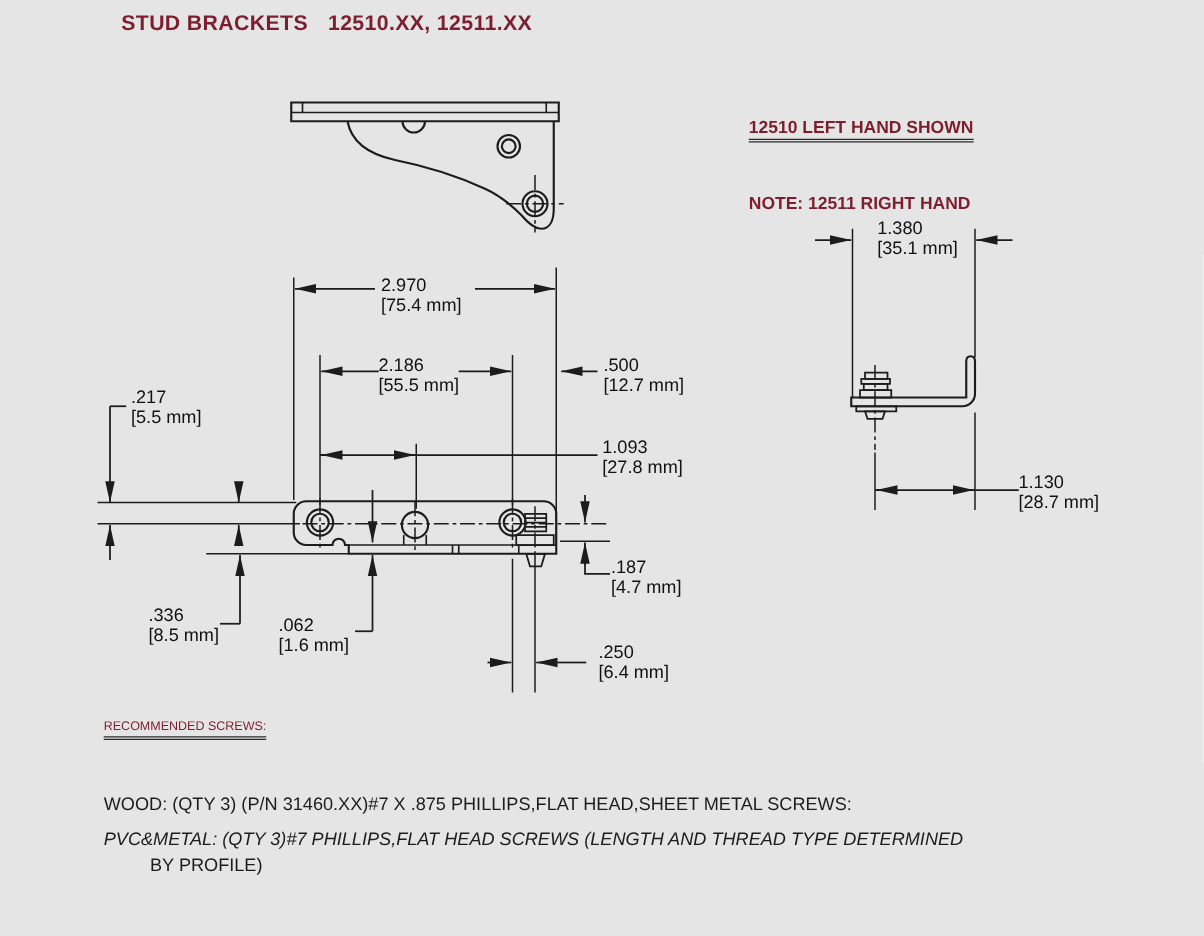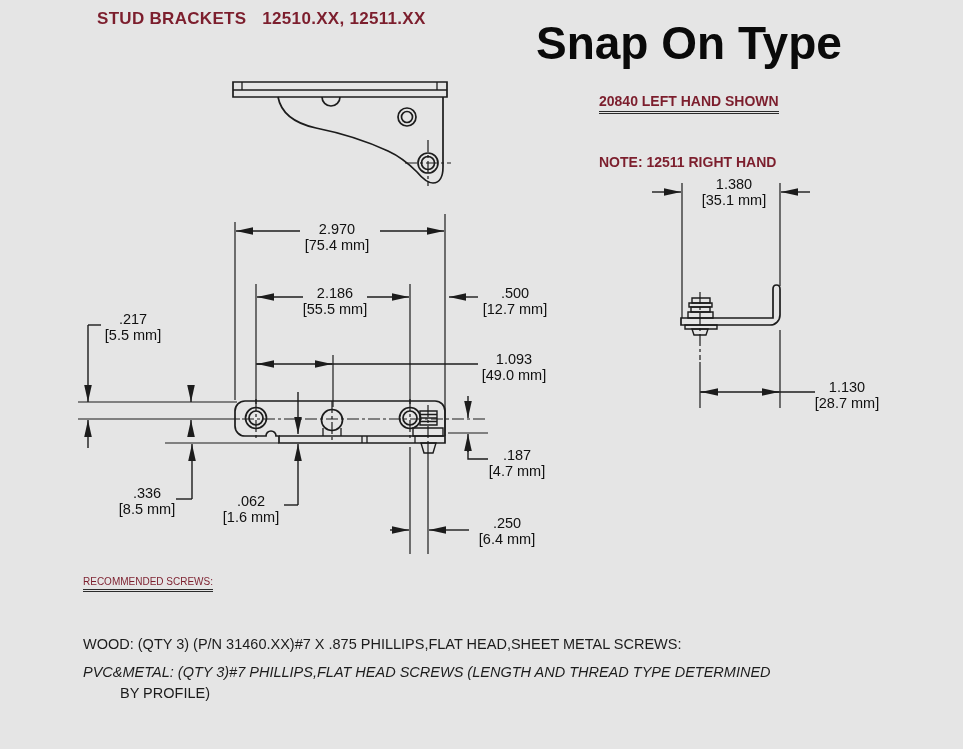--- a/index.html
+++ b/index.html
@@ -15,21 +15,21 @@
   .snap{left:536px;top:16px;font-size:46px;font-weight:700;color:#0a0a0a;}
   .hand-shown{left:599px;top:93px;font-size:14px;font-weight:700;}
   .hand-note{left:599px;top:126px;font-size:14px;font-weight:700;margin-top:28px;}
   .dbl{border-bottom:3px double #2b2b2b;padding-bottom:2px;display:inline-block;}
   .screws-heading{left:83px;top:576px;font-size:10px;font-weight:400;}
   .screws-wood{left:83px;top:636px;font-size:14.5px;}
   .screws-pvc1{left:83px;top:664px;font-size:14.5px;font-style:italic;}
   .screws-pvc2{left:120px;top:685px;font-size:14.5px;}
   .dim{
     position:absolute;transform:translate(-50%,-50%);
-    text-align:center;font-size:14.5px;line-height:15.5px;color:#111;white-space:nowrap;
+    text-align:left;font-size:14.5px;line-height:15.5px;color:#111;white-space:nowrap;
   }
 </style>
 </head>
 <body>
 
 <div class="sheet">
 
   <svg width="963" height="749" viewBox="0 0 963 749">
     <defs>
       <marker id="arr" markerUnits="userSpaceOnUse" markerWidth="18" markerHeight="10" refX="17" refY="5" orient="auto">
@@ -141,24 +141,23 @@
         <path d="M716,392 L701,392" marker-end="url(#arr)"></path>
         <path d="M764,392 L779,392" marker-end="url(#arr)"></path>
       </g>
     </g>
   </svg>
 
   <div class="txt page-title maroon">
     <span>STUD BRACKETS</span><span class="pn">12510.XX, 12511.XX</span>
   </div>
 
-  <div class="txt snap">Snap On Type</div>
 
   <div class="txt hand-shown maroon">
-    <span class="dbl">20840 LEFT HAND SHOWN</span>
+    <span class="dbl">12510 LEFT HAND SHOWN</span>
   </div>
   <div class="txt hand-note maroon">NOTE: 12511 RIGHT HAND</div>
 
   <div class="dim" style="left:337px;top:237px">
     <div>2.970</div>
     <div>[75.4 mm]</div>
   </div>
   <div class="dim" style="left:335px;top:301px">
     <div>2.186</div>
     <div>[55.5 mm]</div>
@@ -166,21 +165,21 @@
   <div class="dim" style="left:515px;top:301px">
     <div>.500</div>
     <div>[12.7 mm]</div>
   </div>
   <div class="dim" style="left:133px;top:327px">
     <div>.217</div>
     <div>[5.5 mm]</div>
   </div>
   <div class="dim" style="left:514px;top:367px">
     <div>1.093</div>
-    <div>[49.0 mm]</div>
+    <div>[27.8 mm]</div>
   </div>
   <div class="dim" style="left:517px;top:463px">
     <div>.187</div>
     <div>[4.7 mm]</div>
   </div>
   <div class="dim" style="left:147px;top:501px">
     <div>.336</div>
     <div>[8.5 mm]</div>
   </div>
   <div class="dim" style="left:251px;top:509px">

